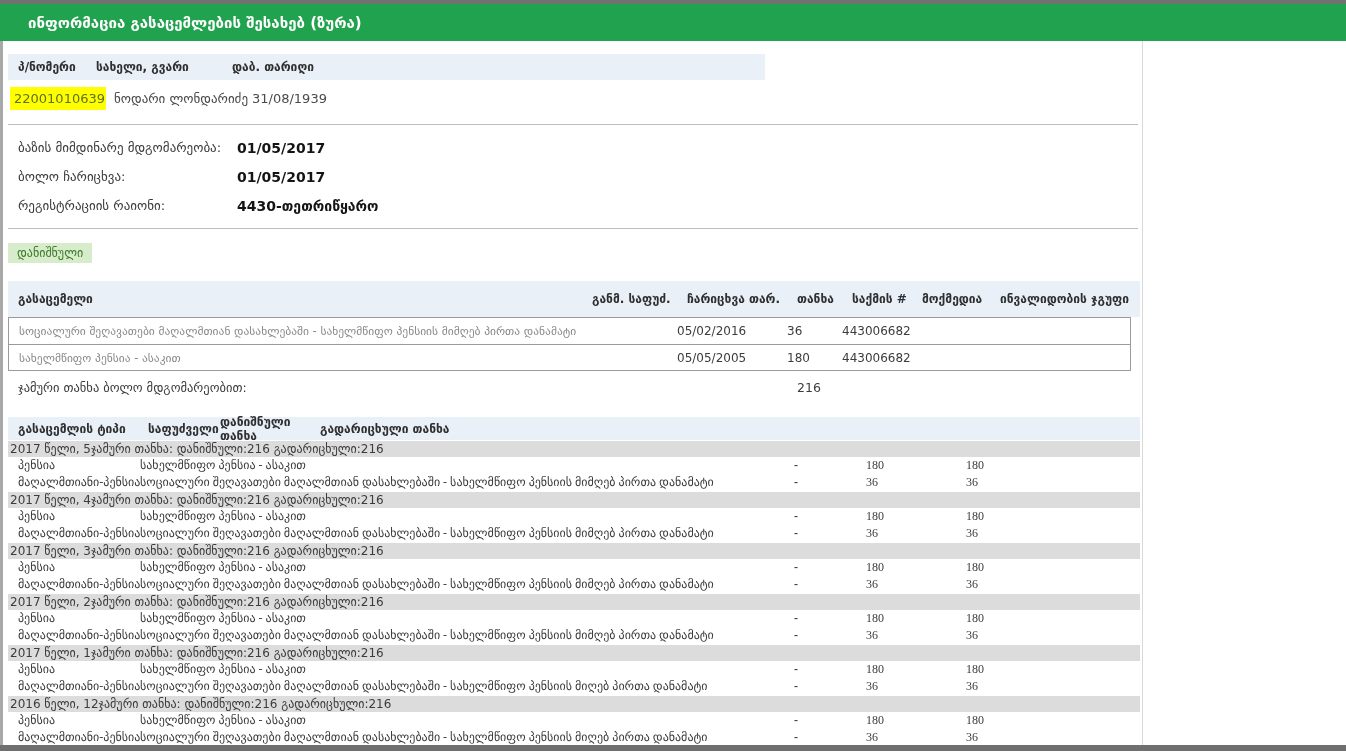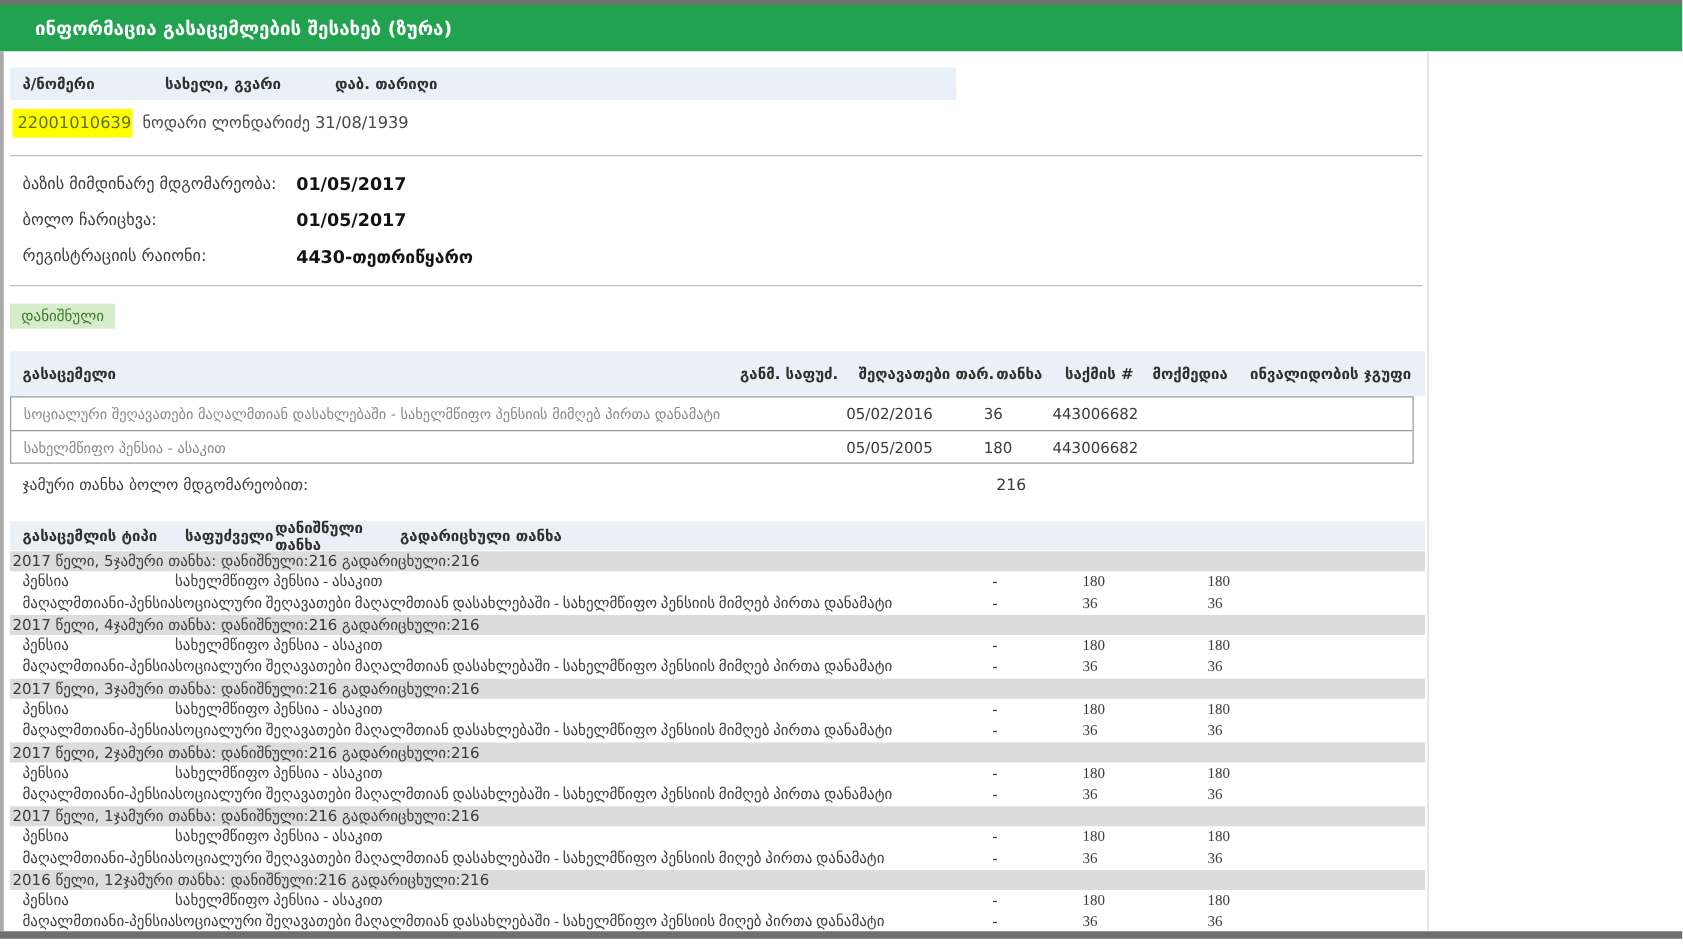--- a/index.html
+++ b/index.html
@@ -21,21 +21,21 @@
   }
   .content {
     width: 1140px; height: 100%;
     border-right: 1px solid #d9d9d9;
     padding: 13px 0 0 5px;
   }
   .bottom-strip { height: 6px; background: #6f6f6f; }
 
   
   .pt-h { display: flex; background: #eaf0f8; height: 26px; align-items: center; width: 757px; font-weight: bold; color: #2f2f2f; }
-  .ptc1 { width: 124px; padding-left: 10px; }
+  .ptc1 { width: 88px; padding-left: 10px; }
   .ptc2 { width: 136px; }
   .ptc3 { flex: 1; }
   .pt-r { display: flex; align-items: center; height: 36px; font-size: 13px; }
   .id-chip {
     display: inline-block; width: 96px; margin-left: 2px;
     background: #ffff00; color: #5e711d; padding: 4px 4px;
     font-size: 13px; text-decoration: none;
   }
   .pr-name { width: 138px; margin-left: 8px; color: #4a4a4a; }
   .pr-date { color: #4a4a4a; }
@@ -125,21 +125,21 @@
   </div>
 
   <div class="hr"></div>
 
   <span class="badge">დანიშნული</span>
 
   
   <div class="mh">
     <span class="mc-desc">გასაცემელი</span>
     <span class="mc1">განმ. საფუძ.</span>
-    <span class="mc2">შეღავათები თარ.</span>
+    <span class="mc2">ჩარიცხვა თარ.</span>
     <span class="mc3">თანხა</span>
     <span class="mc4">საქმის #</span>
     <span class="mc5">მოქმედია</span>
     <span class="mc6">ინვალიდობის ჯგუფი</span>
   </div>
   <div class="mbox">
     <div class="mrow">
       <span class="mc-desc">სოციალური შეღავათები მაღალმთიან დასახლებაში - სახელმწიფო პენსიის მიმღებ პირთა დანამატი</span>
       <span class="mc1"></span>
       <span class="mc2 num">05/02/2016</span>

